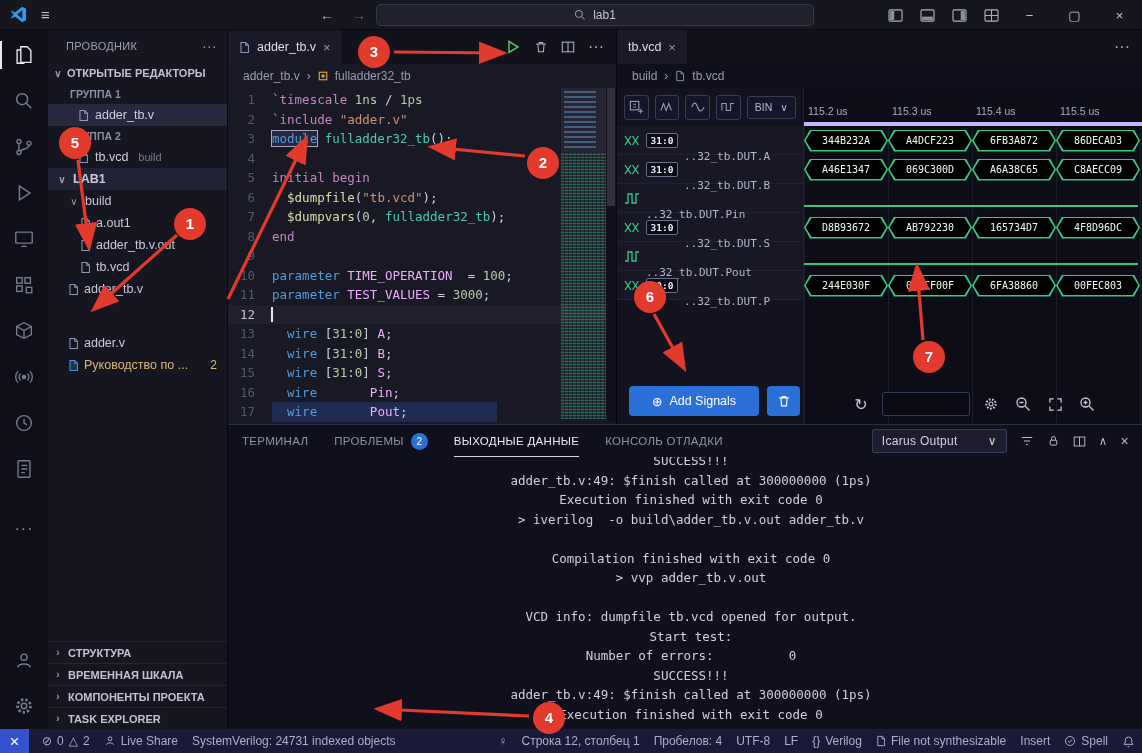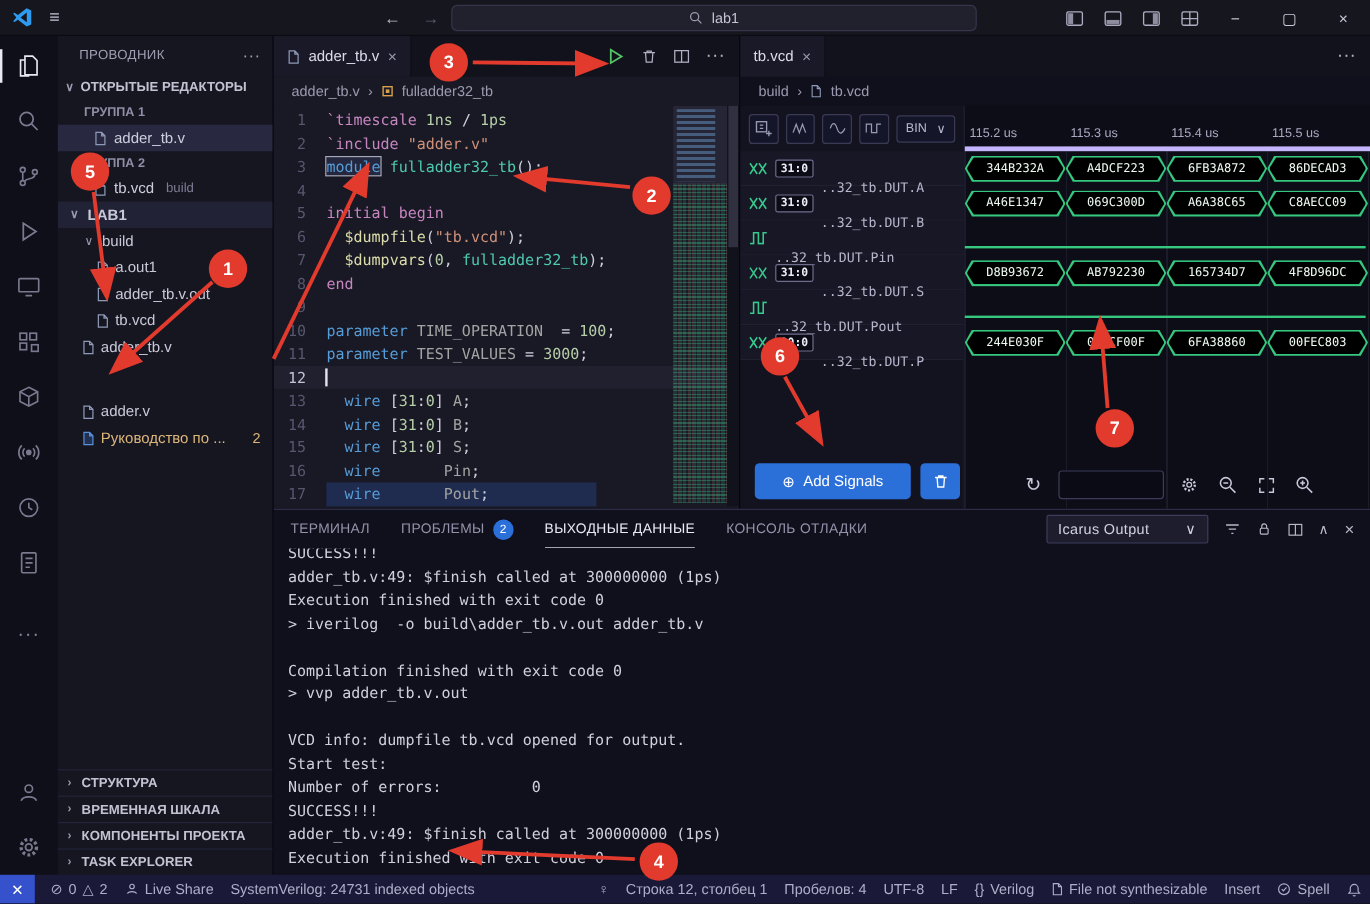--- a/index.html
+++ b/index.html
@@ -57,21 +57,21 @@
   
   .code-area { position:absolute; top:58px; left:0; right:0; bottom:0; overflow:hidden; padding-top:2px; }
   .codeline { display:flex; height:19.5px; font:12.5px/19.5px "DejaVu Sans Mono",monospace; }
   .codeline.current { background:#21213200; box-shadow:inset 0 0 0 200px rgba(130,130,190,.07); }
   .gutter { width:44px; flex:none; text-align:right; padding-right:17px; color:#56566f; }
   .current .gutter { color:#c2c2d4; }
   .linetext { white-space:pre; position:relative; }
   .selband { background:#1f2c50; display:inline-block; min-width:225px; }
   .caret { position:absolute; left:-1px; top:2px; width:1.6px; height:15px; background:#e4e4ee; }
   .sg.dir{color:#c586c0} .sg.kw{color:#569cd6} .sg.ctl{color:#c586c0}
-  .sg.str{color:#ce9178} .sg.num{color:#b5cea8} .sg.id{color:#a3a3a3}
+  .sg.str{color:#ce9178} .sg.num{color:#b5cea8} .sg.id{color:#f0abfc}
   .sg.typ{color:#4ec9b0} .sg.sys{color:#dcdcaa} .sg.pl{color:#cfcfe0}
   .sg.kwbox { color:#569cd6; outline:1px solid #a8a8bc; background:rgba(100,120,190,.16); }
   .minimap { position:absolute; top:0; right:10px; width:45px; height:332px; }
   .mm-slider { position:absolute; top:0; left:0; right:0; height:66px; background:rgba(130,130,170,.12); }
   .mm-code { height:60px; width:70%; margin:3px 0 2px 3px; background:repeating-linear-gradient(180deg,#47688c 0 2px,transparent 2px 5px); opacity:.8; }
   .mm-noise { height:266px; background:
       repeating-linear-gradient(0deg, rgba(70,200,140,.32) 0 1px, rgba(0,0,0,0) 1px 3px),
       repeating-linear-gradient(90deg, rgba(205,90,90,.22) 0 1px, rgba(60,170,130,.20) 1px 3px, rgba(0,0,0,0) 3px 4px);
   }
   .vscroll { position:absolute; top:0; right:0; width:10px; height:334px; background:#12121c; }
@@ -105,21 +105,21 @@
   .wc-icon { display:flex; align-items:center; justify-content:center; width:22px; height:22px; }
 
   
   #panel { position:absolute; left:228px; top:424px; right:0; bottom:24px; background:#10101c; border-top:1px solid #2d2d46; z-index:2; }
   .panel-tabs { height:32px; display:flex; align-items:center; gap:26px; padding-left:14px; font-size:11.5px; color:#9292aa; letter-spacing:.3px; }
   .ptab { height:32px; display:flex; align-items:center; gap:7px; }
   .ptab.active { color:#eaeaf4; box-shadow:inset 0 -1px 0 #d4d4e4; }
   .pbadge { min-width:17px; height:17px; border-radius:9px; background:#2b6fd9; color:#fff; font-size:10px; display:flex; align-items:center; justify-content:center; padding:0 4px; }
   .panel-right { margin-left:auto; display:flex; align-items:center; gap:13px; padding-right:13px; color:#b8b8cc; }
   .out-select { height:24px; border:1px solid #3c3c5a; background:#1d1d2e; display:flex; align-items:center; gap:30px; padding:0 9px; font-size:12px; color:#d2d2e2; border-radius:2px; }
-  .term { position:absolute; top:32px; left:0; right:0; bottom:0; padding-left:12px; font:12.5px/19.5px "DejaVu Sans Mono",monospace; color:#d0d0dc; overflow:hidden; }
+  .term { position:absolute; top:32px; left:0; right:0; bottom:0; padding-left:12px; font:12.5px/19.5px "DejaVu Sans Mono",monospace; color:#d0d0dc; overflow:hidden;text-align:center; }
   #term-lines { margin-top:-6px; }
   .tline { white-space:pre; }
 
   
   #statusbar { position:absolute; left:0; right:0; bottom:0; height:24px; background:#1a1a38; display:flex; align-items:center; font-size:12px; color:#aeaecb; z-index:5; }
   .sb-corner { width:29px; height:24px; background:#3552cc; color:#fff; display:flex; align-items:center; justify-content:center; margin-right:6px; }
   .sb-item { display:flex; align-items:center; gap:5px; padding:0 7px; height:24px; white-space:nowrap; }
   .sb-right { margin-left:auto; display:flex; align-items:center; }
   .glyph { font-size:12px; }
 

